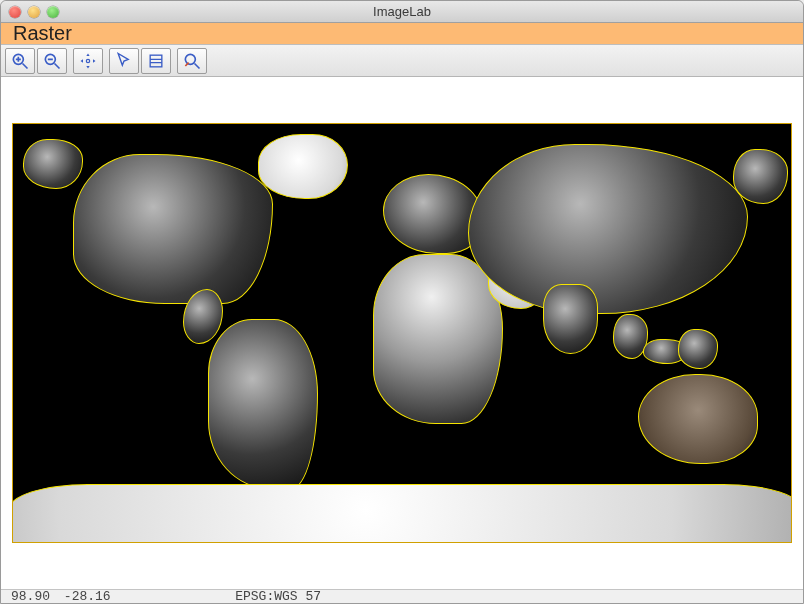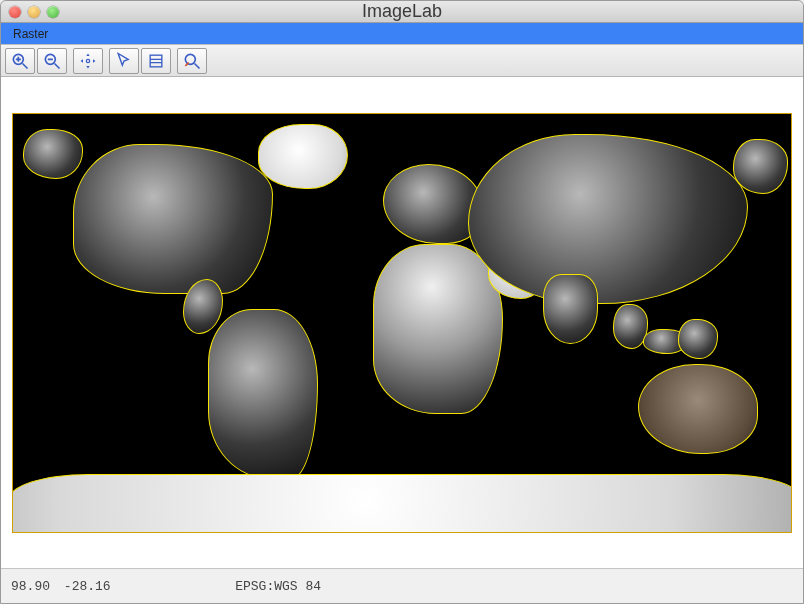--- a/index.html
+++ b/index.html
@@ -34,32 +34,32 @@
     width: 12px; height: 12px; border-radius: 50%;
     box-shadow: inset 0 1px 1px rgba(255,255,255,.4), 0 0 0 .5px rgba(0,0,0,.35);
   }
   .dot.red { background: radial-gradient(circle at 40% 35%, #ff8a80, #e0443e); }
   .dot.yellow { background: radial-gradient(circle at 40% 35%, #ffe08a, #e0a13e); }
   .dot.green { background: radial-gradient(circle at 40% 35%, #9cef8a, #4ab23e); }
   .title {
     position: absolute;
     left: 0; right: 0;
     text-align: center;
-    font-size: 18px;
+    font-size: 13px;
     color: #3a3a3a;
   }
   
   .menubar {
     height: 22px;
-    background: #3b82f6;
+    background: #fdba74;
     border-bottom: 1px solid #bdbdbd;
     display: flex;
     align-items: center;
     padding: 0 6px;
-    font-size: 12px;
+    font-size: 20px;
     color: #222;
   }
   .menu-item { padding: 2px 6px; cursor: default; }
   
   .toolbar {
     height: 32px;
     background: linear-gradient(#f2f2f2, #e2e2e2);
     border-bottom: 1px solid #b5b5b5;
     display: flex;
     align-items: center;
@@ -104,21 +104,21 @@
     background: radial-gradient(circle at 40% 35%, #b8b8b8, #3a3a3a 60%, #1a1a1a 90%);
     border: 1px solid #f6e400;
     border-radius: 40% 50% 45% 55% / 50% 40% 55% 45%;
   }
   .ice {
     background: radial-gradient(circle at 45% 40%, #fff, #d9d9d9 70%, #aeaeae);
     border: 1px solid #f6e400;
   }
   
   .statusbar {
-    height: 35px;
+    height: 14px;
     background: #f0f0f0;
     border-top: 1px solid #c4c4c4;
     display: flex;
     align-items: center;
     font-family: "Courier New", monospace;
     font-size: 13px;
     color: #444;
     padding: 0 10px;
   }
   .status-left { width: 170px; }
@@ -224,14 +224,14 @@
     <div class="land" style="left:10px; top:15px; width:60px; height:50px;"></div>
     <div class="land" style="left:720px; top:25px; width:55px; height:55px;"></div>
   </div>
 </div>
 
 <div class="statusbar">
   <div class="status-left">
     <span>98.90</span>
     <span style="padding-left:6px;">-28.16</span>
   </div>
-  <div class="status-right">EPSG:WGS 84</div>
+  <div class="status-right">EPSG:WGS 57</div>
 </div>
 
 </body></html>

